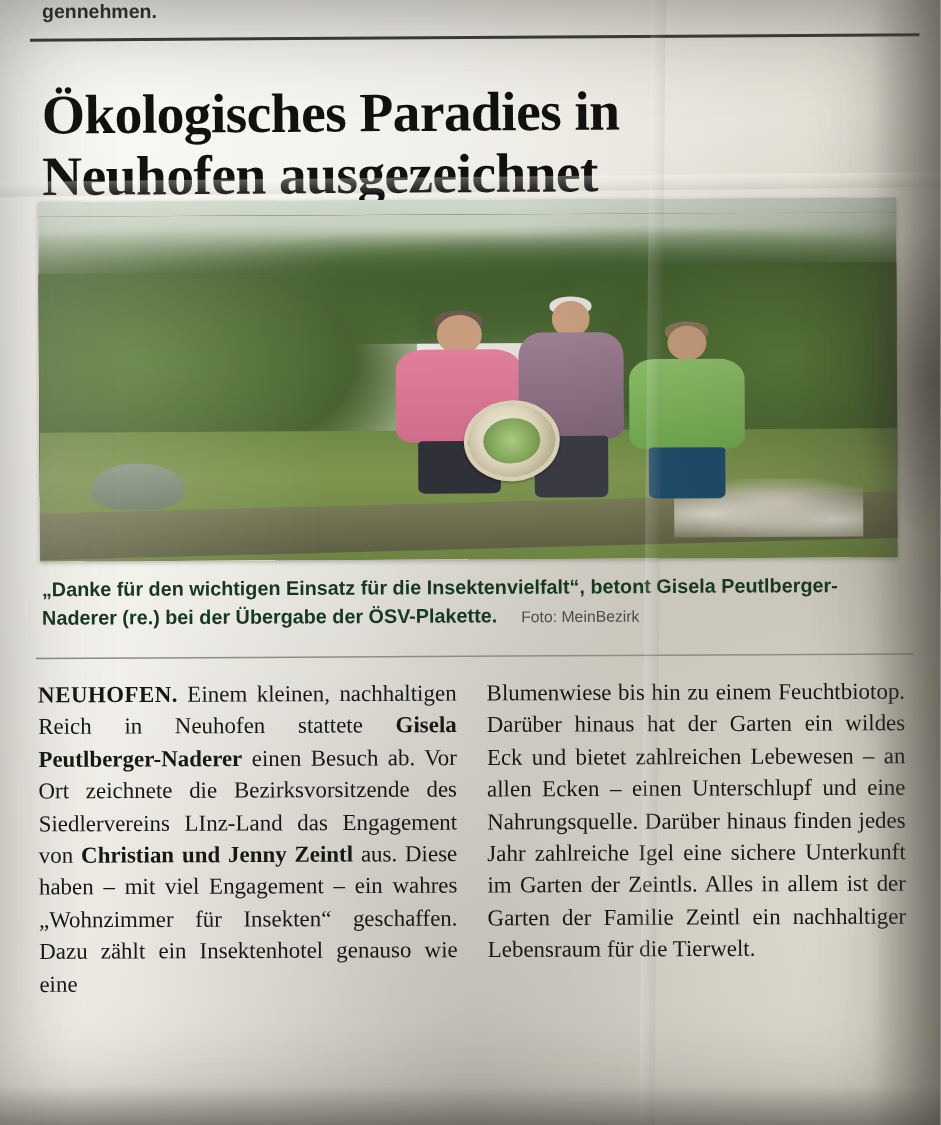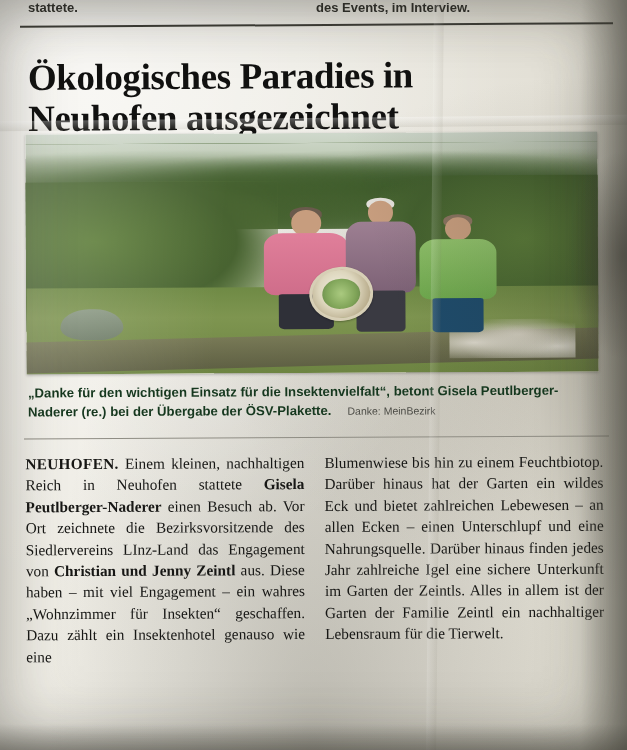--- a/index.html
+++ b/index.html
@@ -317,22 +317,21 @@
     pointer-events: none;
   }
 </style>
 </head>
 <body>
 
 <div class="page">
   <div class="paper-tint"></div>
 
   <div class="top-strip">
-    <div class="frag frag-left">stattete.</div>
-    <div class="frag frag-right">des Events, im Interview.</div>
+    <div class="frag frag-left">gennehmen.</div>
   </div>
   <div class="rule-top"></div>
 
   <h1 class="headline">
     <span>Ökologisches Paradies in</span>
     <span class="l2">Neuhofen ausgezeichnet</span>
   </h1>
 
   <div class="photo">
     <div class="sky"></div>
@@ -363,21 +362,21 @@
       <div class="p-legs"></div>
     </div>
 
     <div class="plaque">
       <div class="plaque-inner"></div>
     </div>
     <div class="photo-grain"></div>
   </div>
 
   <div class="caption">
-    <span>„Danke für den wichtigen Einsatz für die Insektenvielfalt“, betont Gisela Peutlberger-Naderer (re.) bei der Übergabe der ÖSV-Plakette.</span><span class="credit">Danke: MeinBezirk</span>
+    <span>„Danke für den wichtigen Einsatz für die Insektenvielfalt“, betont Gisela Peutlberger-Naderer (re.) bei der Übergabe der ÖSV-Plakette.</span><span class="credit">Foto: MeinBezirk</span>
   </div>
   <div class="rule-caption"></div>
 
   <div class="body">
     <div class="col">
       <span class="smallcaps">NEUHOFEN.</span><span> Einem kleinen, nachhaltigen Reich in Neuhofen stattete </span><b>Gisela Peutlberger-Naderer</b><span> einen Besuch ab. Vor Ort zeichnete die Bezirksvorsitzende des Siedlervereins LInz-Land das Engagement von </span><b>Christian und Jenny Zeintl</b><span> aus. Diese haben – mit viel Engagement – ein wahres „Wohnzimmer für Insekten“ geschaffen. Dazu zählt ein Insektenhotel genauso wie eine</span>
     </div>
     <div class="col">
       <span>Blumenwiese bis hin zu einem Feuchtbiotop. Darüber hinaus hat der Garten ein wildes Eck und bietet zahlreichen Lebewesen – an allen Ecken – einen Unterschlupf und eine Nahrungsquelle. Darüber hinaus finden jedes Jahr zahlreiche Igel eine sichere Unterkunft im Garten der Zeintls. Alles in allem ist der Garten der Familie Zeintl ein nachhaltiger Lebensraum für die Tierwelt.</span>
     </div>

